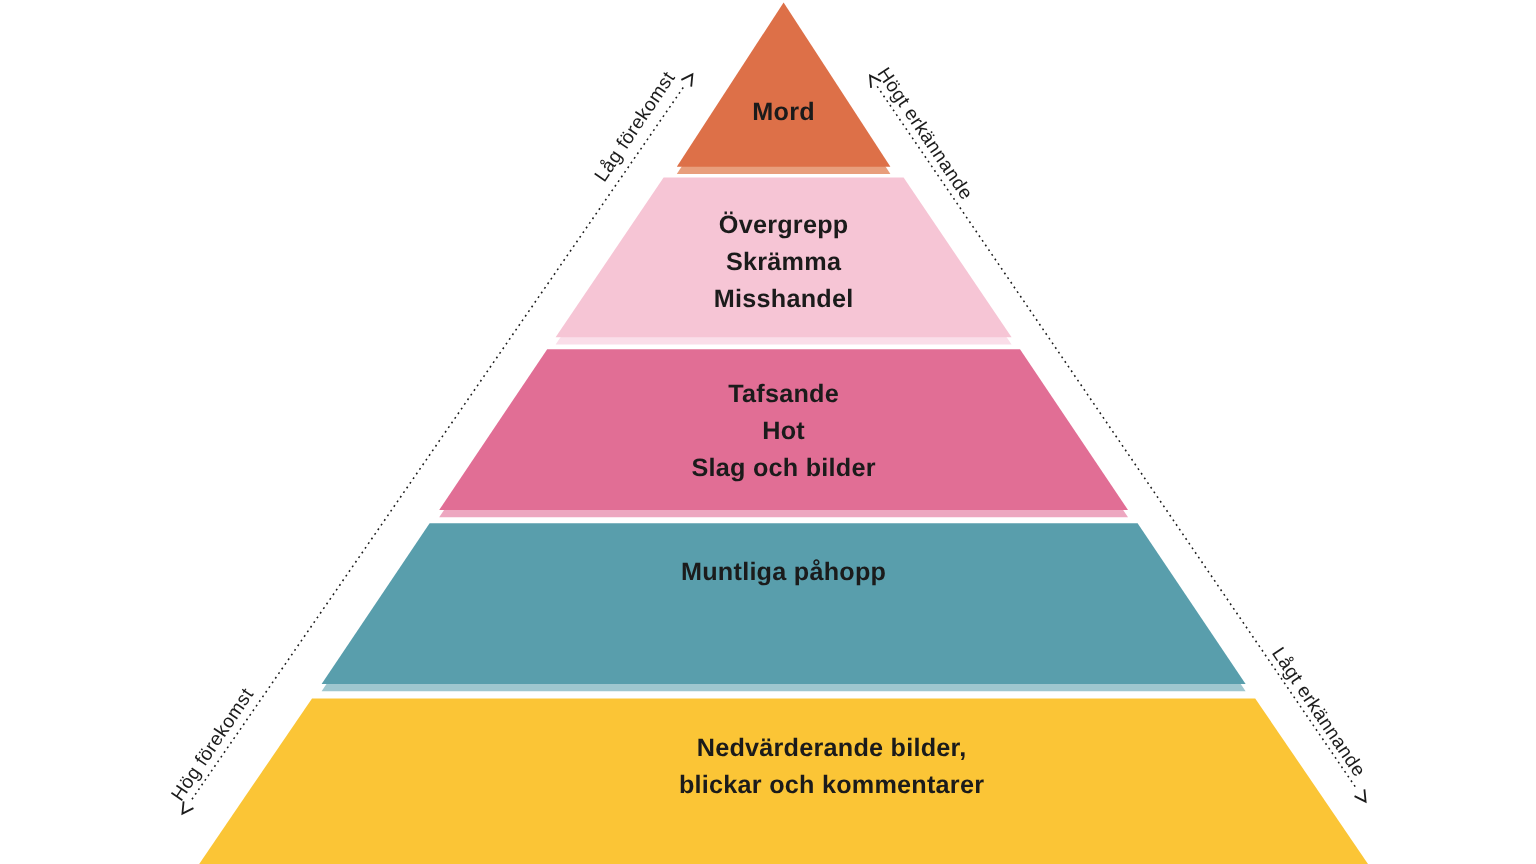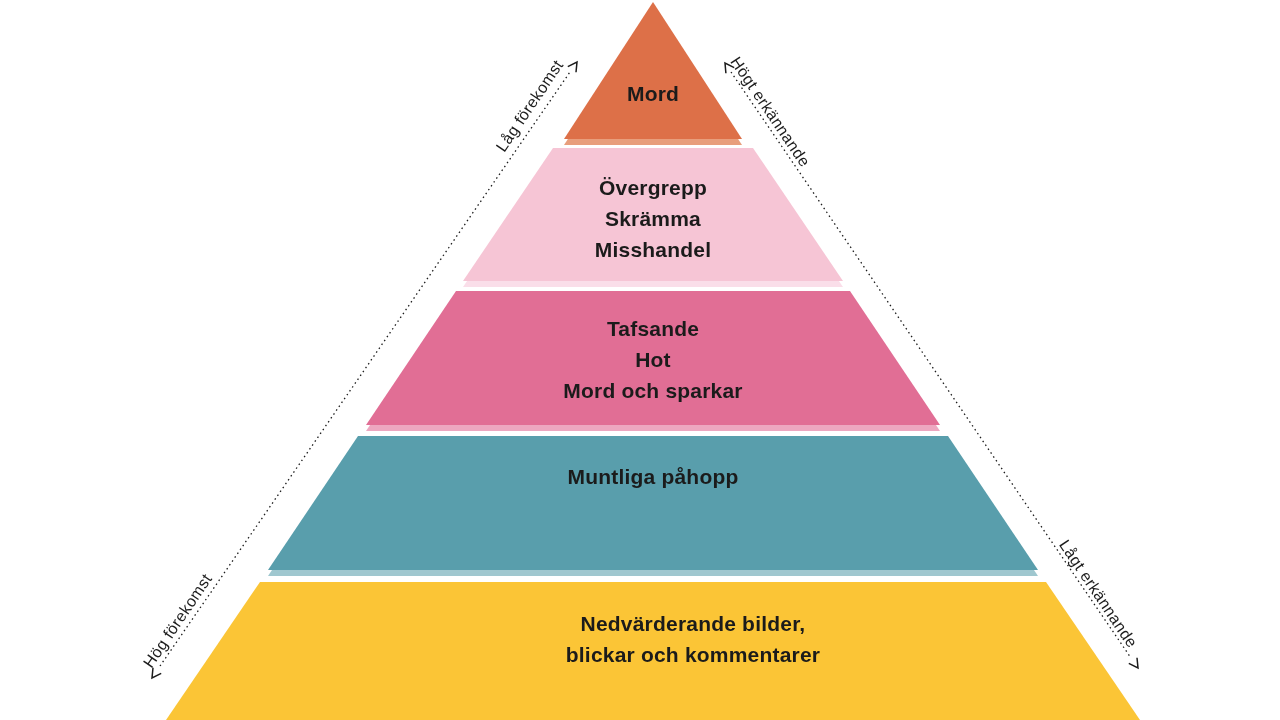--- a/index.html
+++ b/index.html
@@ -88,21 +88,21 @@
 
   <div class="level-text" style="top:172px;">
     <div>Övergrepp</div>
     <div>Skrämma</div>
     <div>Misshandel</div>
   </div>
 
   <div class="level-text" style="top:313px;">
     <div>Tafsande</div>
     <div>Hot</div>
-    <div>Mord och sparkar</div>
+    <div>Slag och bilder</div>
   </div>
 
   <div class="level-text" style="top:461px;">
     <div>Muntliga påhopp</div>
   </div>
 
   <div class="level-text" style="top:608px;margin-left:40px;">
     <div>Nedvärderande bilder,</div>
     <div>blickar och kommentarer</div>
   </div>

